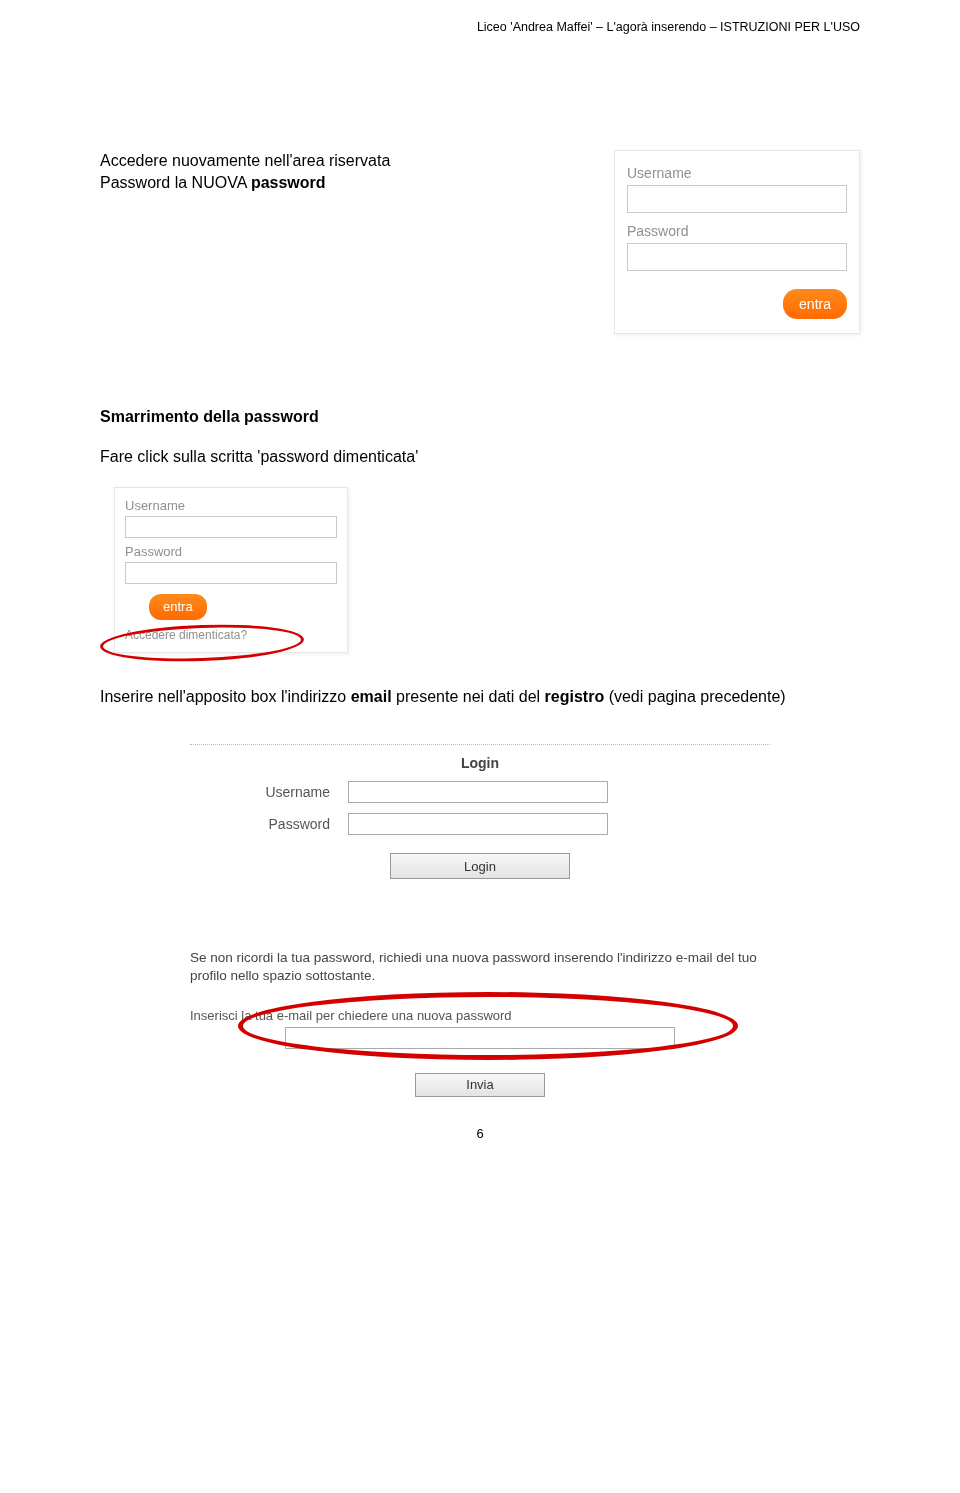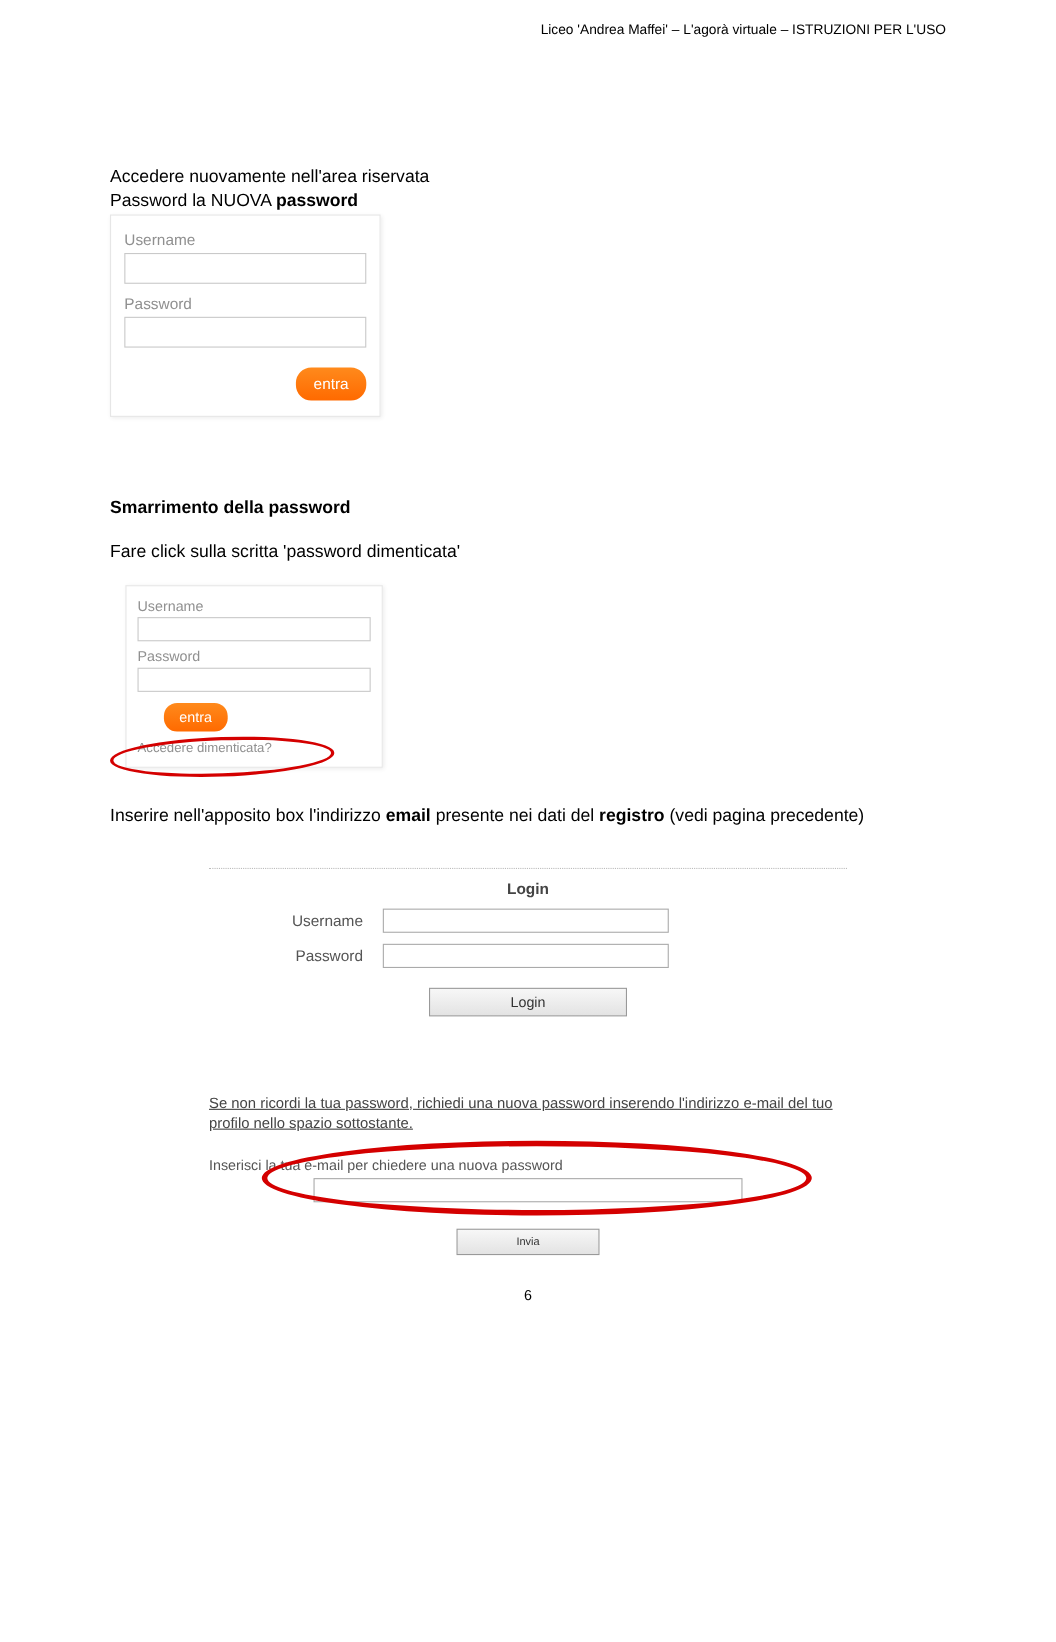--- a/index.html
+++ b/index.html
@@ -28,21 +28,20 @@
     font-size: 16px;
     color: #000;
     line-height: 1.4;
     margin: 0;
   }
   .section-top {
     margin-top: 110px;
     display: flex;
     justify-content: space-between;
     align-items: flex-start;
-    flex-direction: column;
   }
   .section-top .left {
     max-width: 440px;
   }
   .bold { font-weight: bold; }
 
   
   .login-card {
     width: 220px;
     border: 1px solid #e6e6e6;
@@ -207,21 +206,20 @@
   .recover-block {
     margin: 70px auto 0 auto;
     width: 580px;
     font-family: Arial, sans-serif;
     position: relative;
   }
   .recover-text {
     font-size: 13.5px;
     color: #444;
     line-height: 1.35;
-    text-decoration: underline;
   }
   .recover-label {
     font-size: 13px;
     color: #555;
     text-align: left;
     margin-top: 22px;
   }
   .recover-input-wrap {
     margin-top: 4px;
     text-align: center;
@@ -246,41 +244,41 @@
   }
   .invia-row {
     text-align: center;
     margin-top: 24px;
   }
   .invia-row button {
     width: 130px;
     height: 24px;
     background: linear-gradient(#f7f7f7, #e3e3e3);
     border: 1px solid #999;
-    font-size: 10px;
+    font-size: 13px;
     color: #333;
     cursor: pointer;
   }
 
   .page-number {
     position: absolute;
     bottom: 16px;
     left: 0;
     width: 100%;
     text-align: center;
     font-size: 13px;
     color: #000;
   }
 </style>
 </head>
 <body>
 
 <div class="page">
 
-  <div class="header-line">Liceo 'Andrea Maffei' – L'agorà virtuale – ISTRUZIONI PER L'USO</div>
+  <div class="header-line">Liceo 'Andrea Maffei' – L'agorà inserendo – ISTRUZIONI PER L'USO</div>
 
   <div class="section-top">
     <div class="left">
       <p class="body-text">Accedere nuovamente nell'area riservata</p>
       <p class="body-text">
         <span>Password la NUOVA </span><span class="bold">password</span>
       </p>
     </div>
 
     <div class="login-card">

